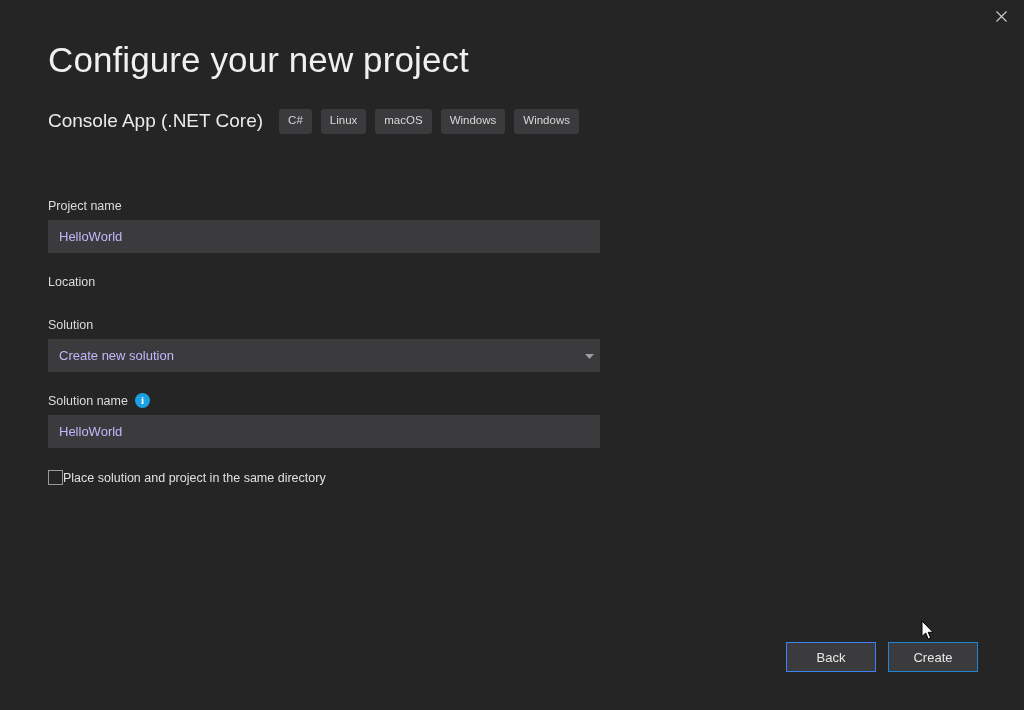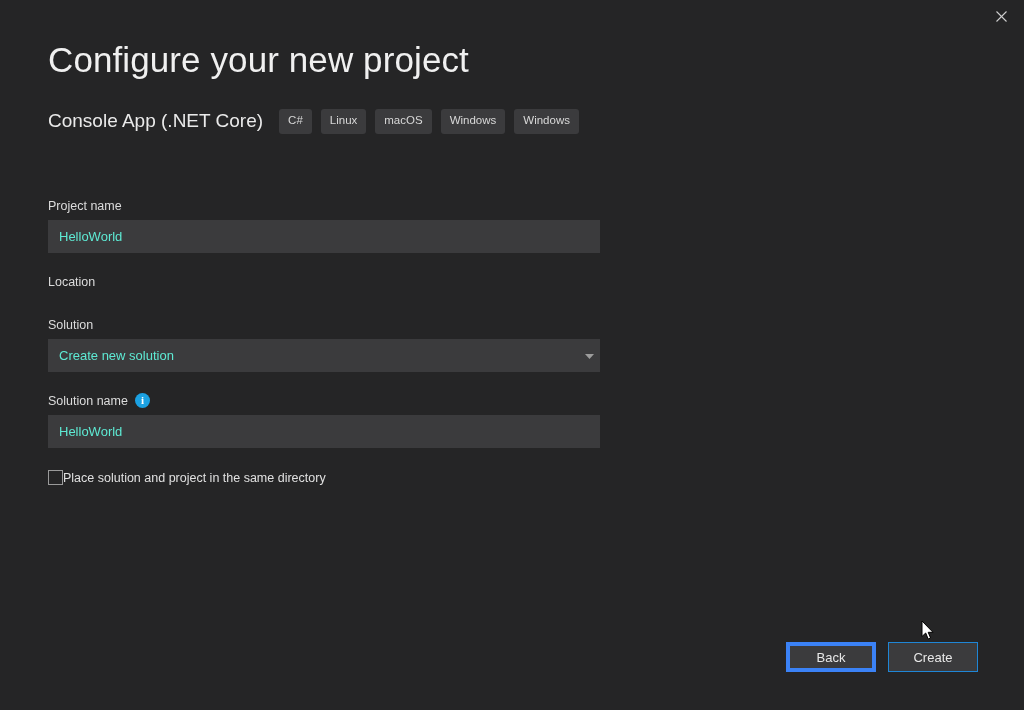--- a/index.html
+++ b/index.html
@@ -100,21 +100,21 @@
   .input-box {
     position: relative;
     width: 552px;
     height: 33px;
     background: #3b3b3d;
     border: 1px solid #3b3b3d;
     display: flex;
     align-items: center;
     padding: 0 10px;
     font-size: 13px;
-    color: #5eead4;
+    color: #c4b5fd;
     cursor: text;
   }
   .input-box.focused {
     border: 1px solid #1f86d6;
     background: #3b3b3d;
   }
   .input-text { white-space: nowrap; }
   .caret {
     display: inline-block;
     width: 1px;
@@ -179,21 +179,21 @@
   }
   .btn {
     width: 90px; height: 30px;
     background: #3b3b3d;
     color: #e8e8e8;
     font-size: 13px;
     display: flex;
     align-items: center;
     justify-content: center;
     cursor: pointer;
-    border: 4px solid #3b82f6;
+    border: 1px solid #3b82f6;
     font-family: "Liberation Sans", sans-serif;
     padding: 0;
   }
   .btn.primary { border: 1px solid #1f86d6; }
 
   
   .mouse-cursor {
     position: absolute;
     left: 921px; top: 620px;
     pointer-events: none;

